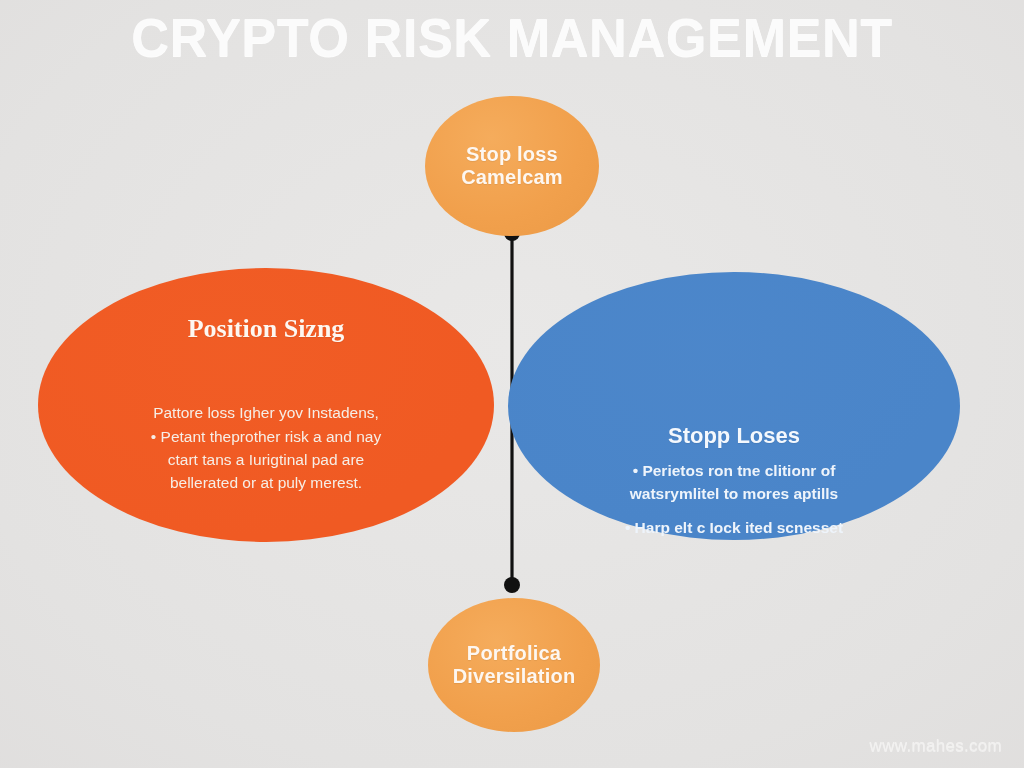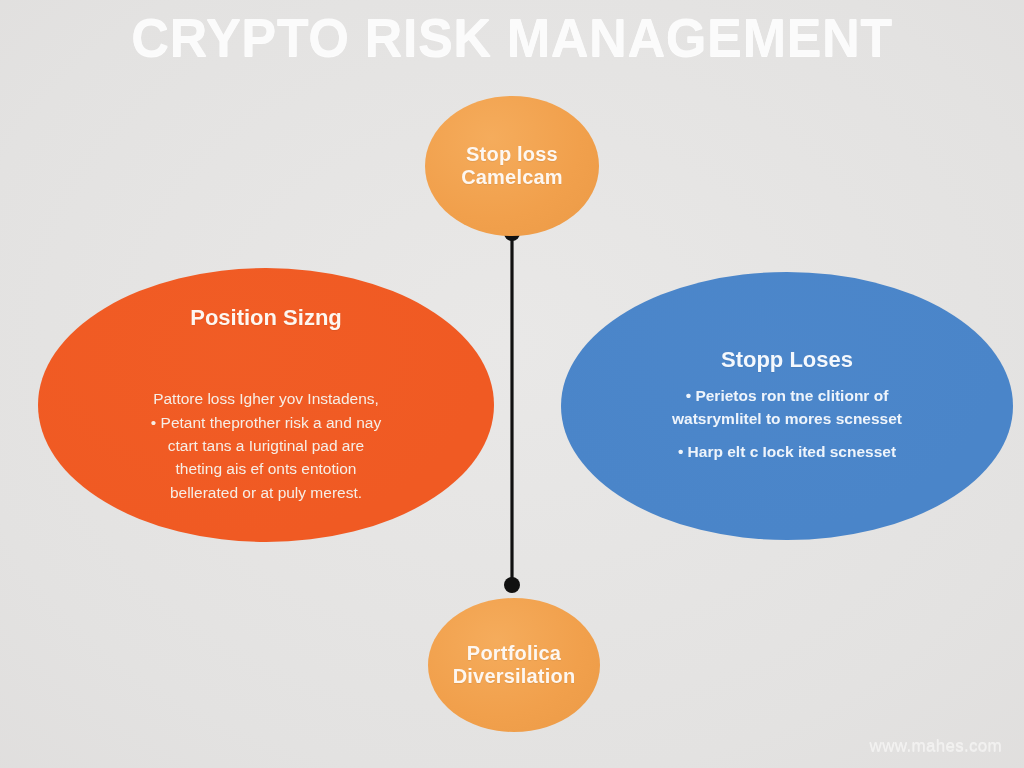--- a/index.html
+++ b/index.html
@@ -105,37 +105,39 @@
   
   #node-position-sizing {
     left: 38px;
     top: 268px;
     width: 456px;
     height: 274px;
     background: radial-gradient(ellipse at 42% 30%, #f4693029 0%, #00000000 70%), #f05a23;
     padding: 0 42px;
   }
   #node-position-sizing .node-title {
-    font-size: 22px;
+    font-size: 26px;
     margin-bottom: 10px;
+    font-family: Liberation Serif, serif;
   }
   #node-position-sizing .node-body {
     font-size: 15.5px;
     max-width: 330px;
     margin-top: 48px;
   }
 
   
   #node-stop-losses {
-    left: 561px;
+    left: 508px;
     top: 272px;
     width: 452px;
     height: 268px;
     background: radial-gradient(ellipse at 44% 28%, #5b92d41f 0%, #00000000 70%), #4a85c9;
     padding: 0 44px;
+    justify-content: flex-end;
   }
   #node-stop-losses .node-title {
     font-size: 22px;
     margin-bottom: 12px;
     color: #f4f8fd;
   }
   #node-stop-losses .node-body {
     font-size: 15.5px;
     max-width: 320px;
     color: #eef4fb;
@@ -185,30 +187,29 @@
       <span class="blur-line">Camelcam</span>
     </div>
   </div>
 
   <div class="node" id="node-position-sizing">
     <div class="node-title">Position Sizng</div>
     <div class="node-body">
       <span class="blur-line bullet-row">Pattore loss Igher yov Instadens,</span>
       <span class="blur-line bullet-row">• Petant theprother risk a and nay</span>
       <span class="blur-line bullet-row">ctart tans a Iurigtinal pad are</span>
-      <span class="blur-line bullet-row">theting ais ef onts entotion</span>
       <span class="blur-line bullet-row">bellerated or at puly merest.</span>
     </div>
   </div>
 
   <div class="node" id="node-stop-losses">
     <div class="node-title">Stopp Loses</div>
     <div class="node-body">
       <span class="blur-line bullet-row">• Perietos ron tne clitionr of</span>
-      <span class="blur-line bullet-row">watsrymlitel to mores scnesset</span>
+      <span class="blur-line bullet-row">watsrymlitel to mores aptills</span>
       <span class="blur-line bullet-row gap">• Harp elt c Iock ited scnesset</span>
     </div>
   </div>
 
   <div class="node" id="node-portfolio">
     <div class="node-title">
       <span class="blur-line">Portfolica</span>
       <span class="blur-line">Diversilation</span>
     </div>
   </div>

